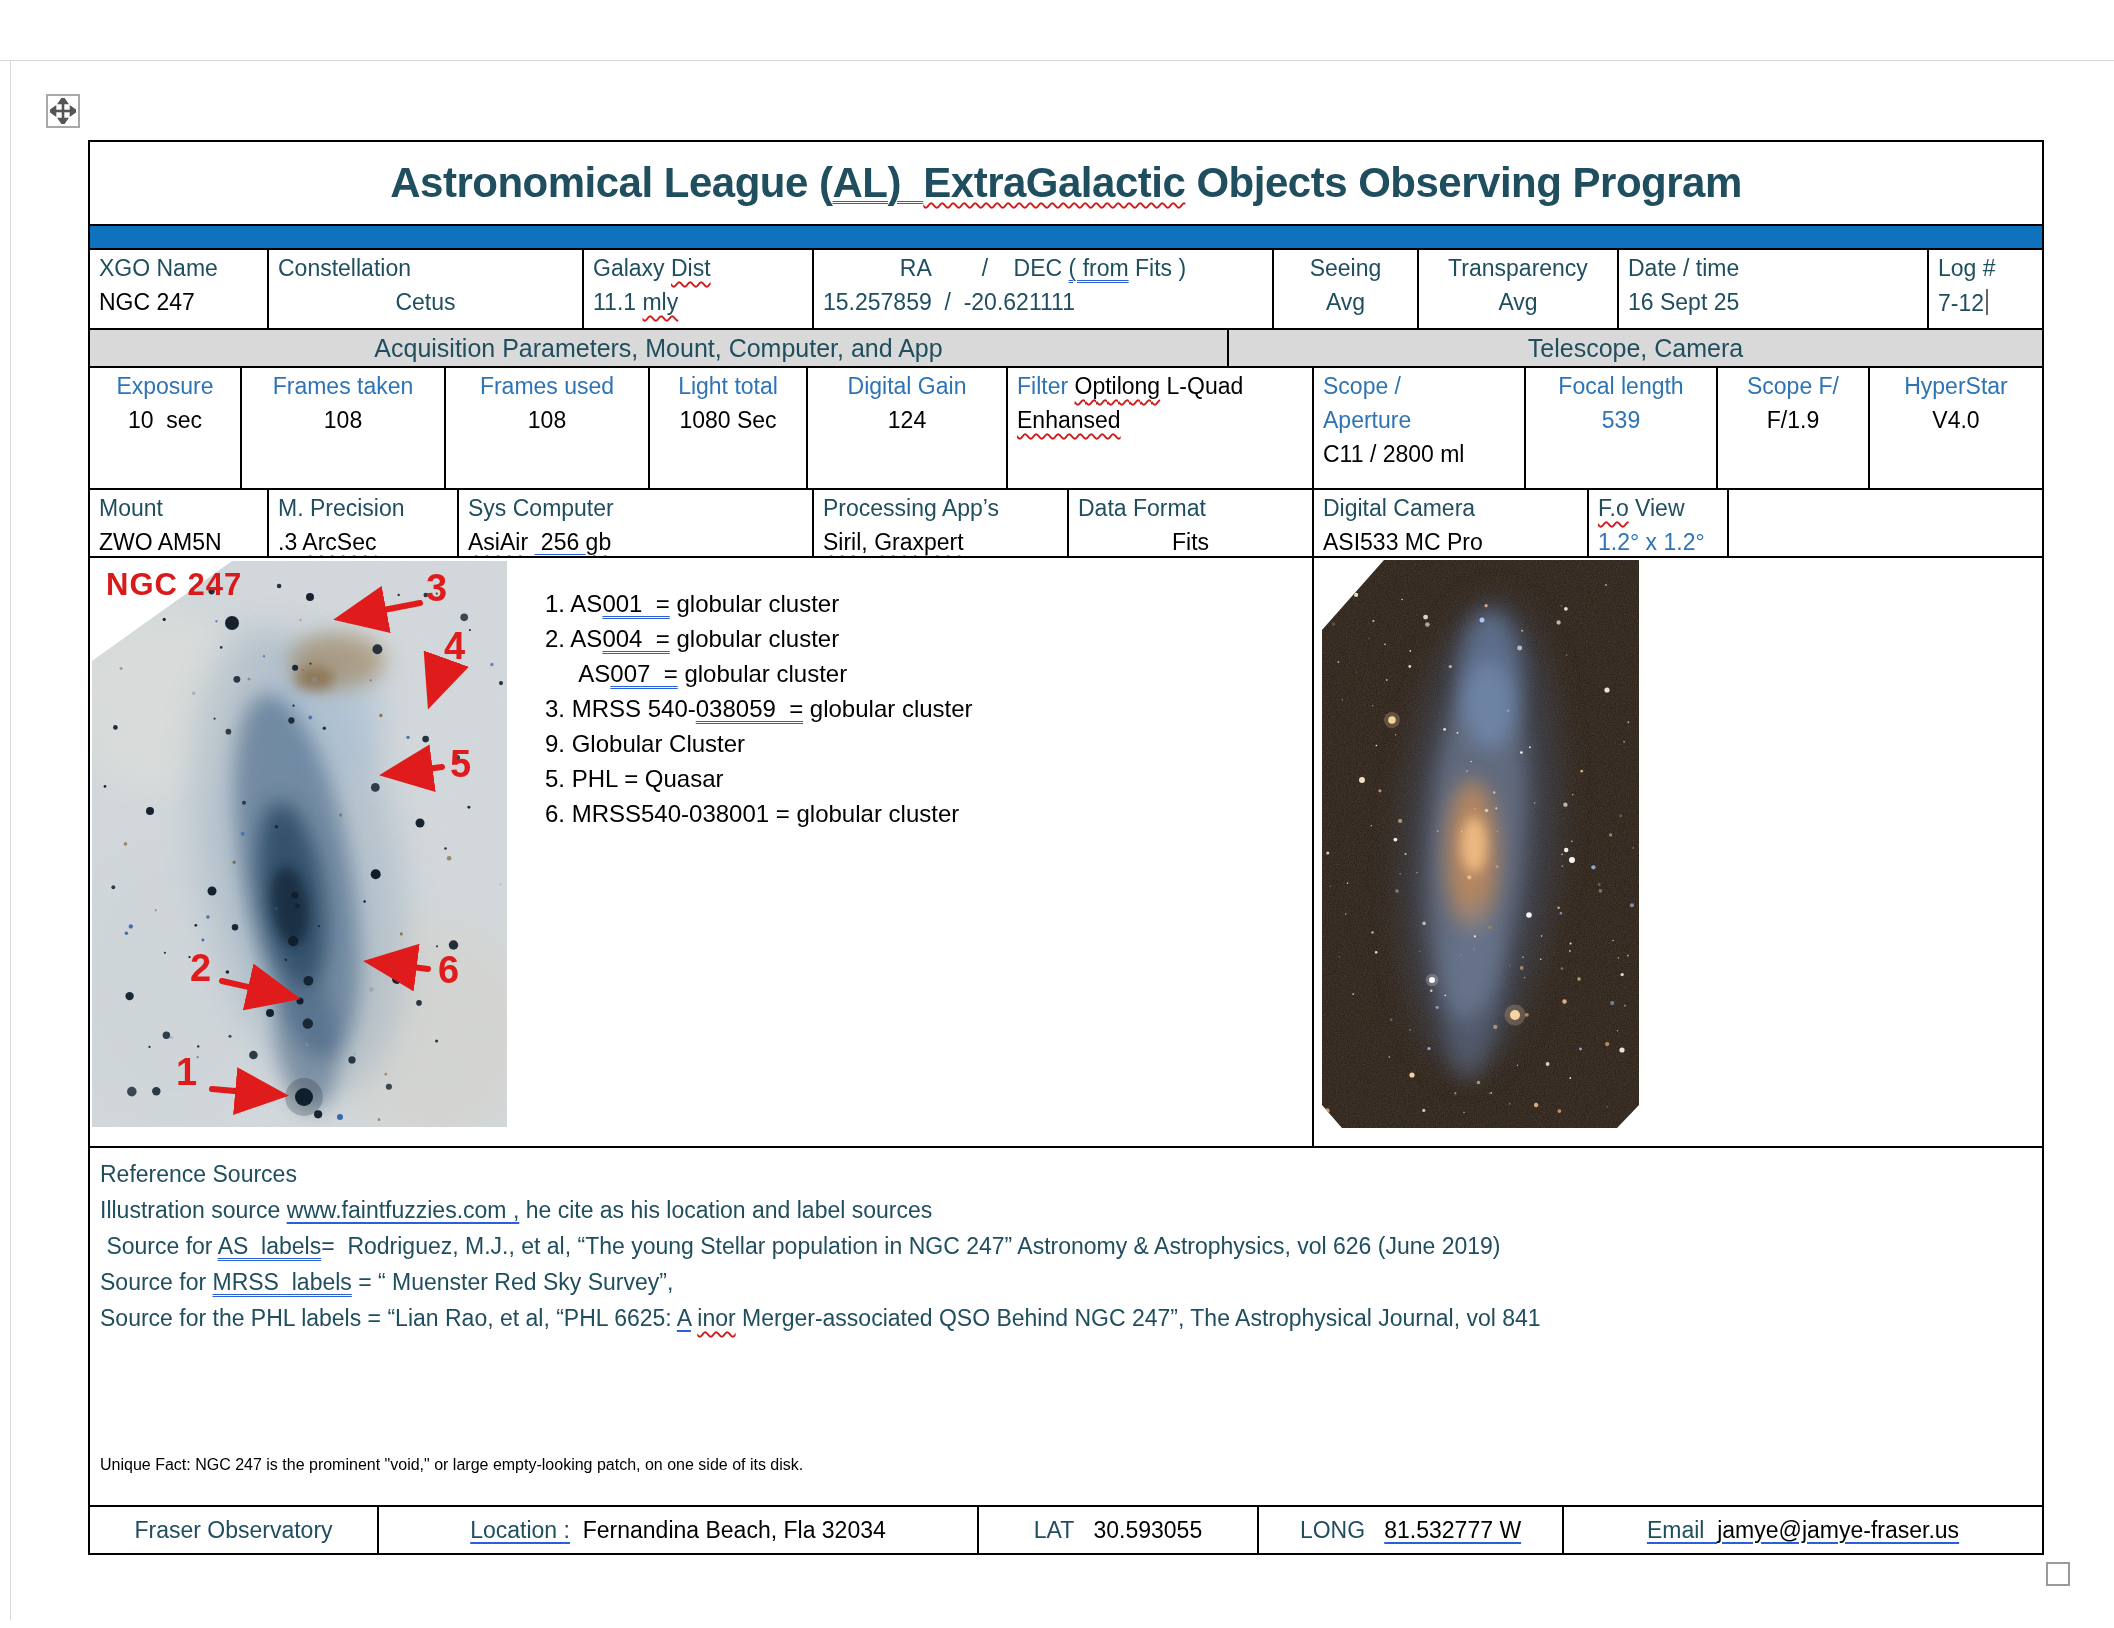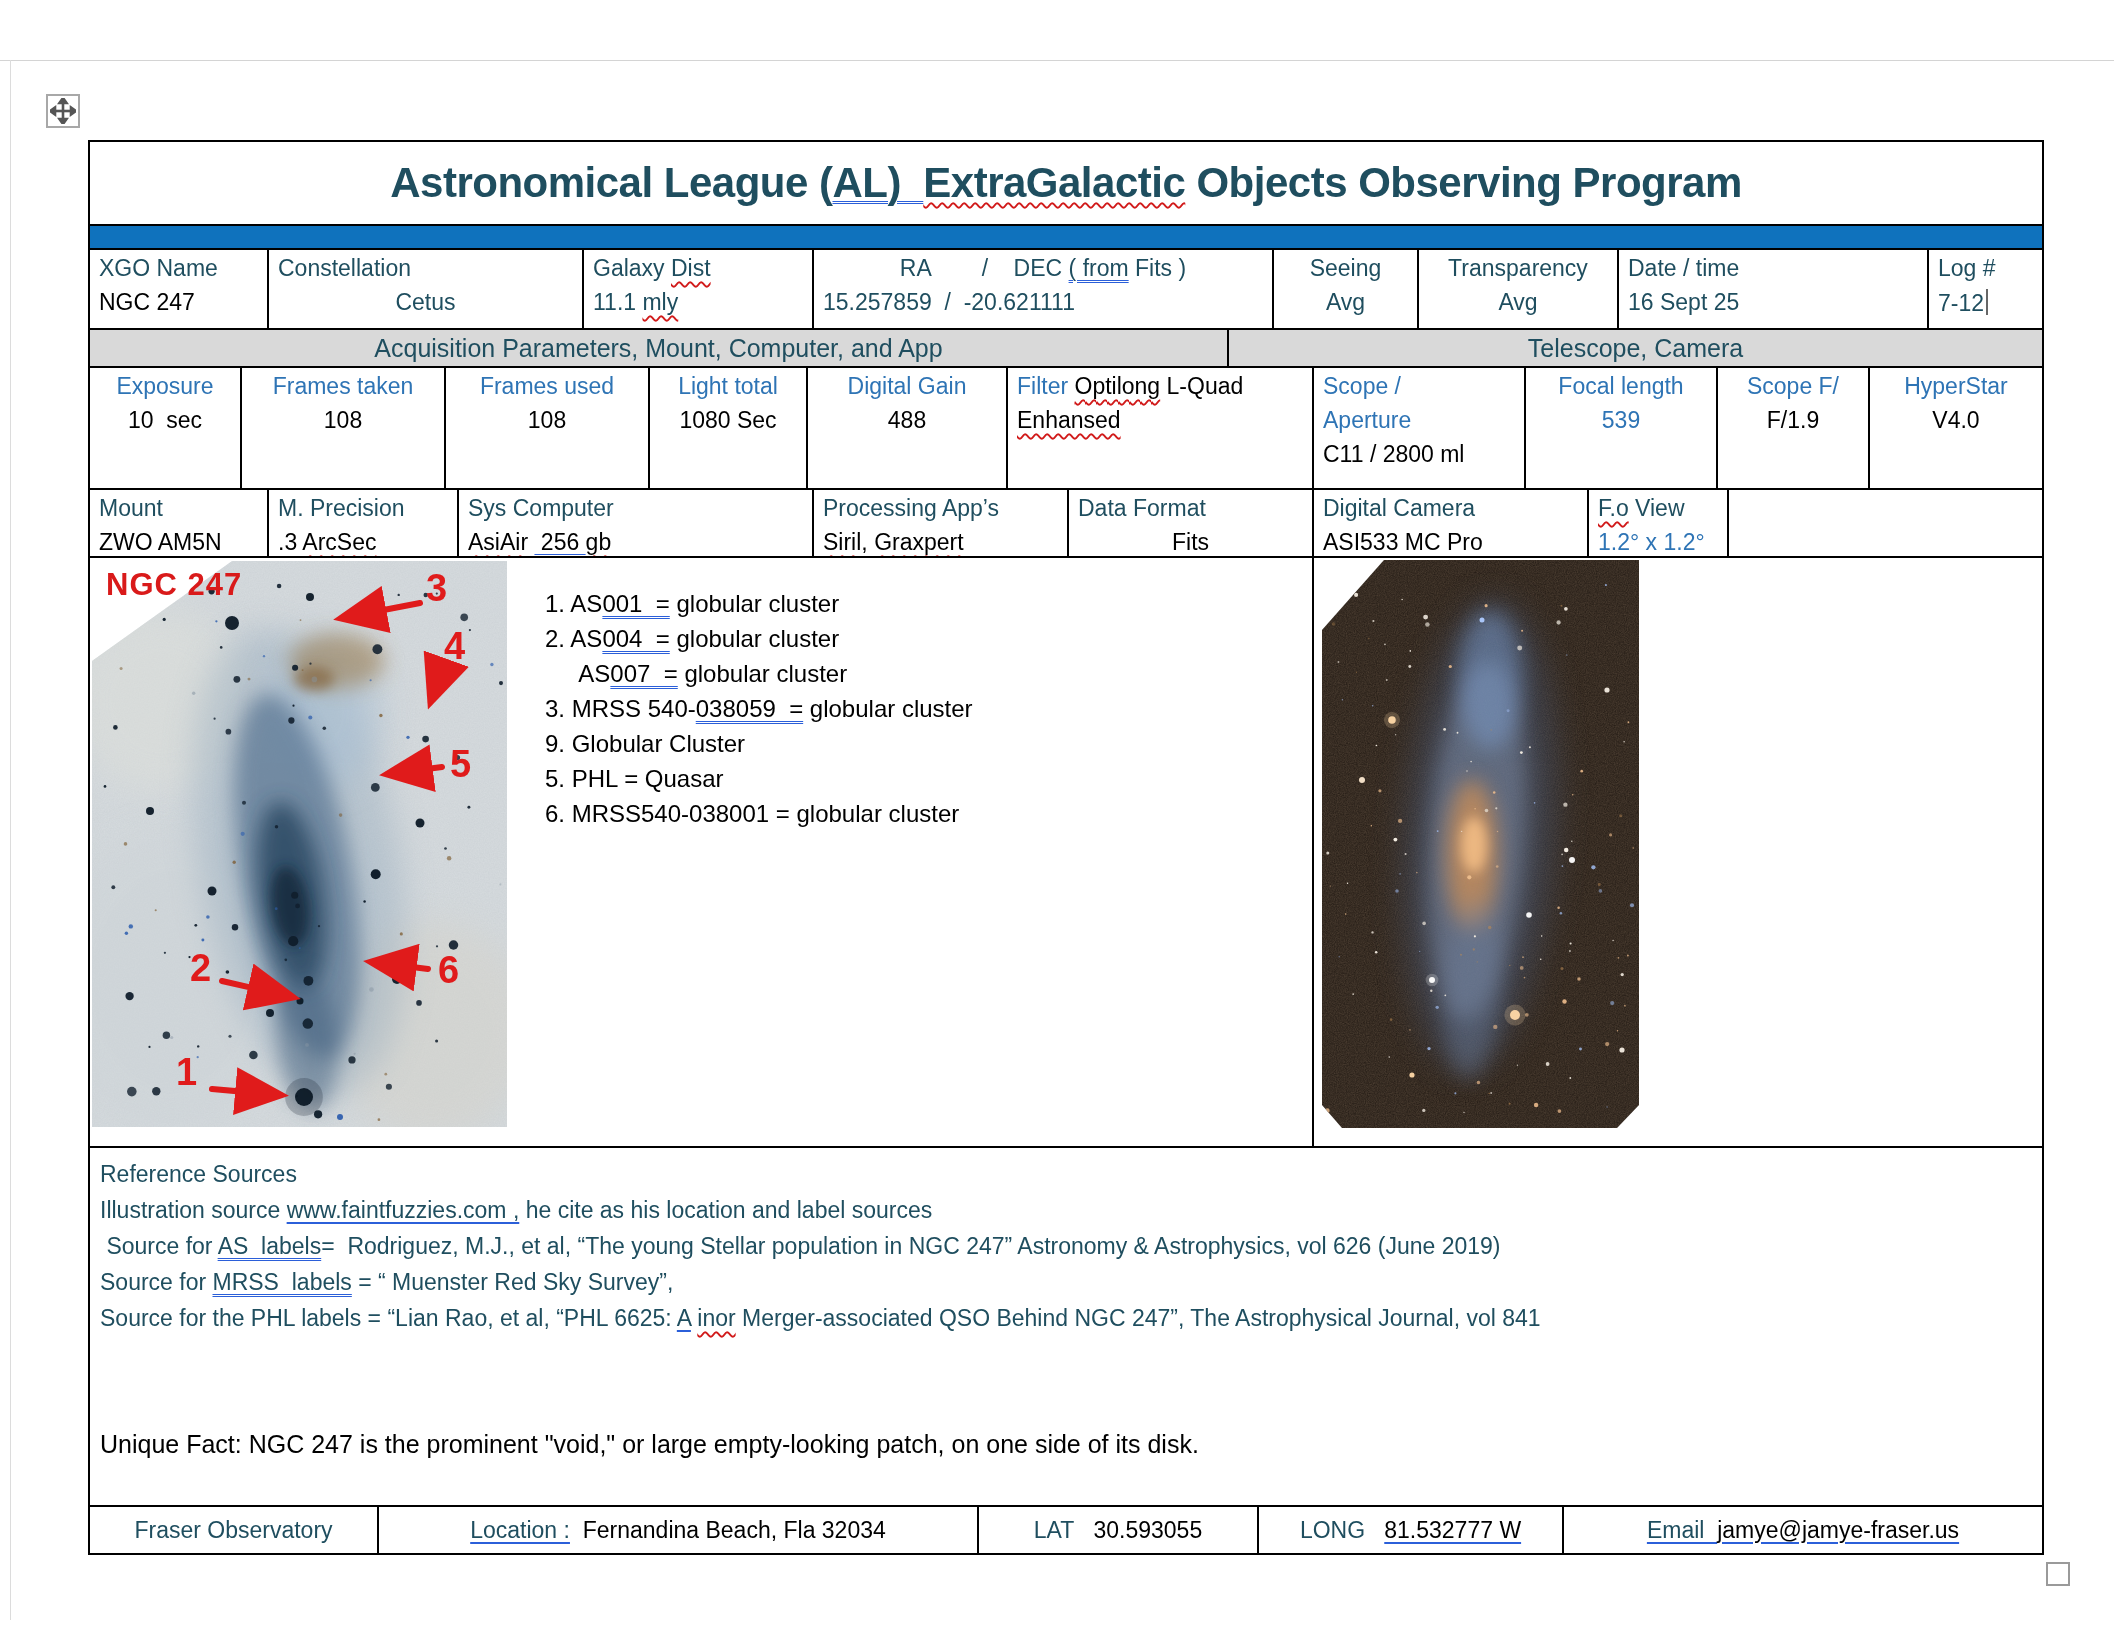--- a/index.html
+++ b/index.html
@@ -53,21 +53,21 @@
   .caret{display:inline-block;width:2px;height:26px;background:#666;margin-left:2px;vertical-align:-4px}
 
   .img-cell{position:relative;padding:0}
   .neg-img{position:absolute;left:2px;top:3px;width:415px;height:566px;background:#fff}
   .neg-img svg{position:absolute;left:0;top:0}
   .ngc-label{position:absolute;left:14px;top:6px;font-size:31px;font-weight:bold;color:#d91a1a;letter-spacing:1px}
   .obj-list{position:absolute;left:455px;top:28px;width:740px;font-size:24px;color:#000;line-height:35px}
   .pos-img{position:absolute;left:8px;top:2px;width:317px;height:568px}
 
   .ref-lines{font-size:23px;color:var(--teal);line-height:36px}
-  .fact{font-size:25px;color:#000;margin-top:94px}
+  .fact{font-size:16px;color:#000;margin-top:120px}
 
   .resize-square{position:absolute;left:2046px;top:1562px;width:24px;height:24px;border:2px solid #9a9a9a;background:#fff}
 </style>
 </head>
 <body>
 
 <div id="stage">
   <div class="pageline-top"></div>
   <div class="pageline-left"></div>
 
@@ -144,21 +144,21 @@
       <div class="cell tc" style="width:204px">
         <div class="lbl hb">Frames used</div>
         <div class="val bk">108</div>
       </div>
       <div class="cell tc" style="width:158px">
         <div class="lbl hb">Light total</div>
         <div class="val bk">1080 Sec</div>
       </div>
       <div class="cell tc" style="width:200px">
         <div class="lbl hb">Digital Gain</div>
-        <div class="val bk">488</div>
+        <div class="val bk">124</div>
       </div>
       <div class="cell" style="width:306px">
         <div class="val bk segs" style="margin-top:0"><span class="hblue">Filter </span><span class="squig">Optilong</span><span> L-Quad</span></div>
         <div class="val bk segs"><span class="squig">Enhansed</span></div>
       </div>
       <div class="cell" style="width:212px">
         <div class="lbl hb">Scope /</div>
         <div class="lbl hb" style="margin-top:7px">Aperture</div>
         <div class="val bk">C11 / 2800 ml</div>
       </div>

